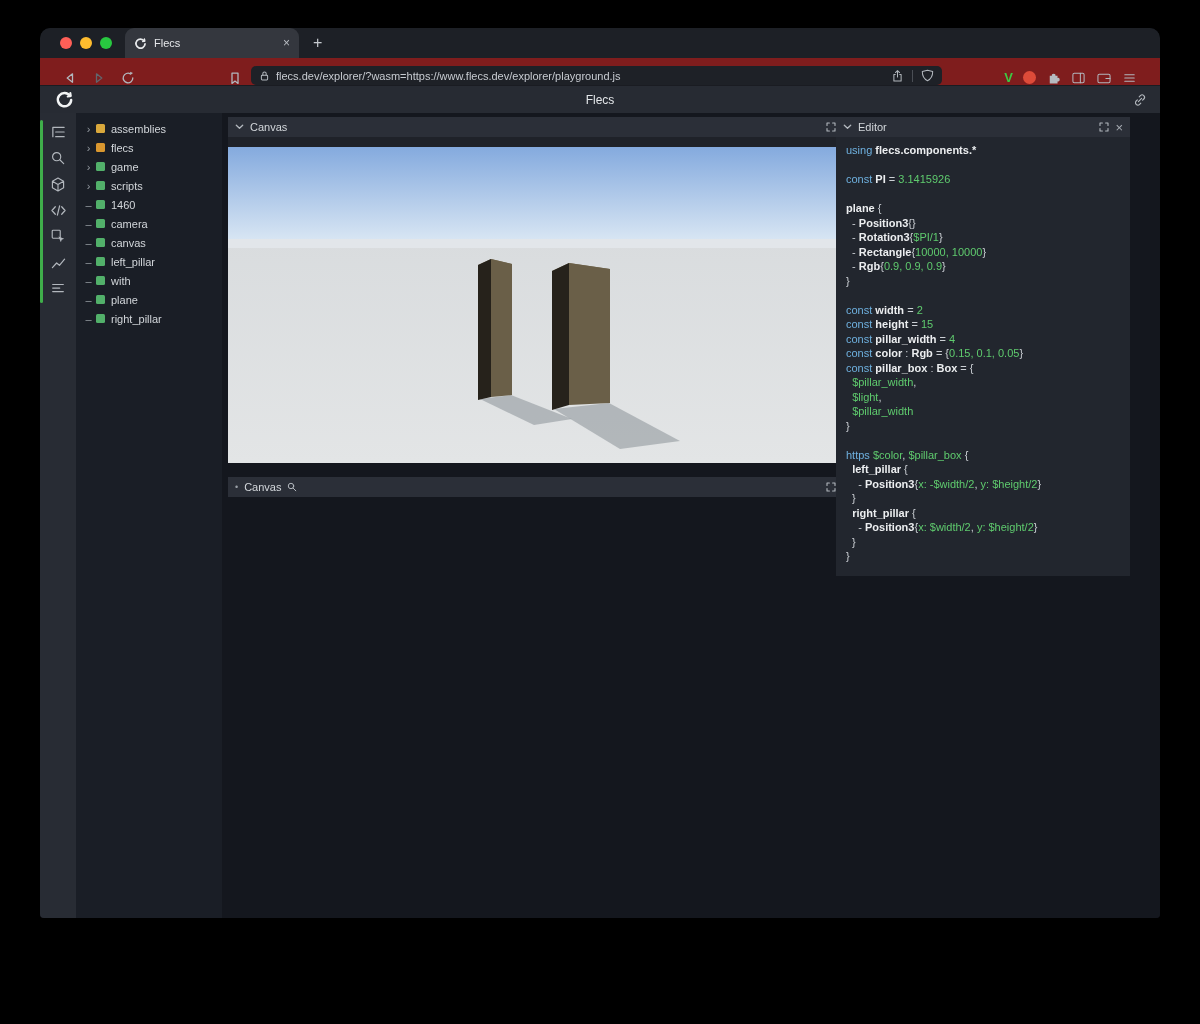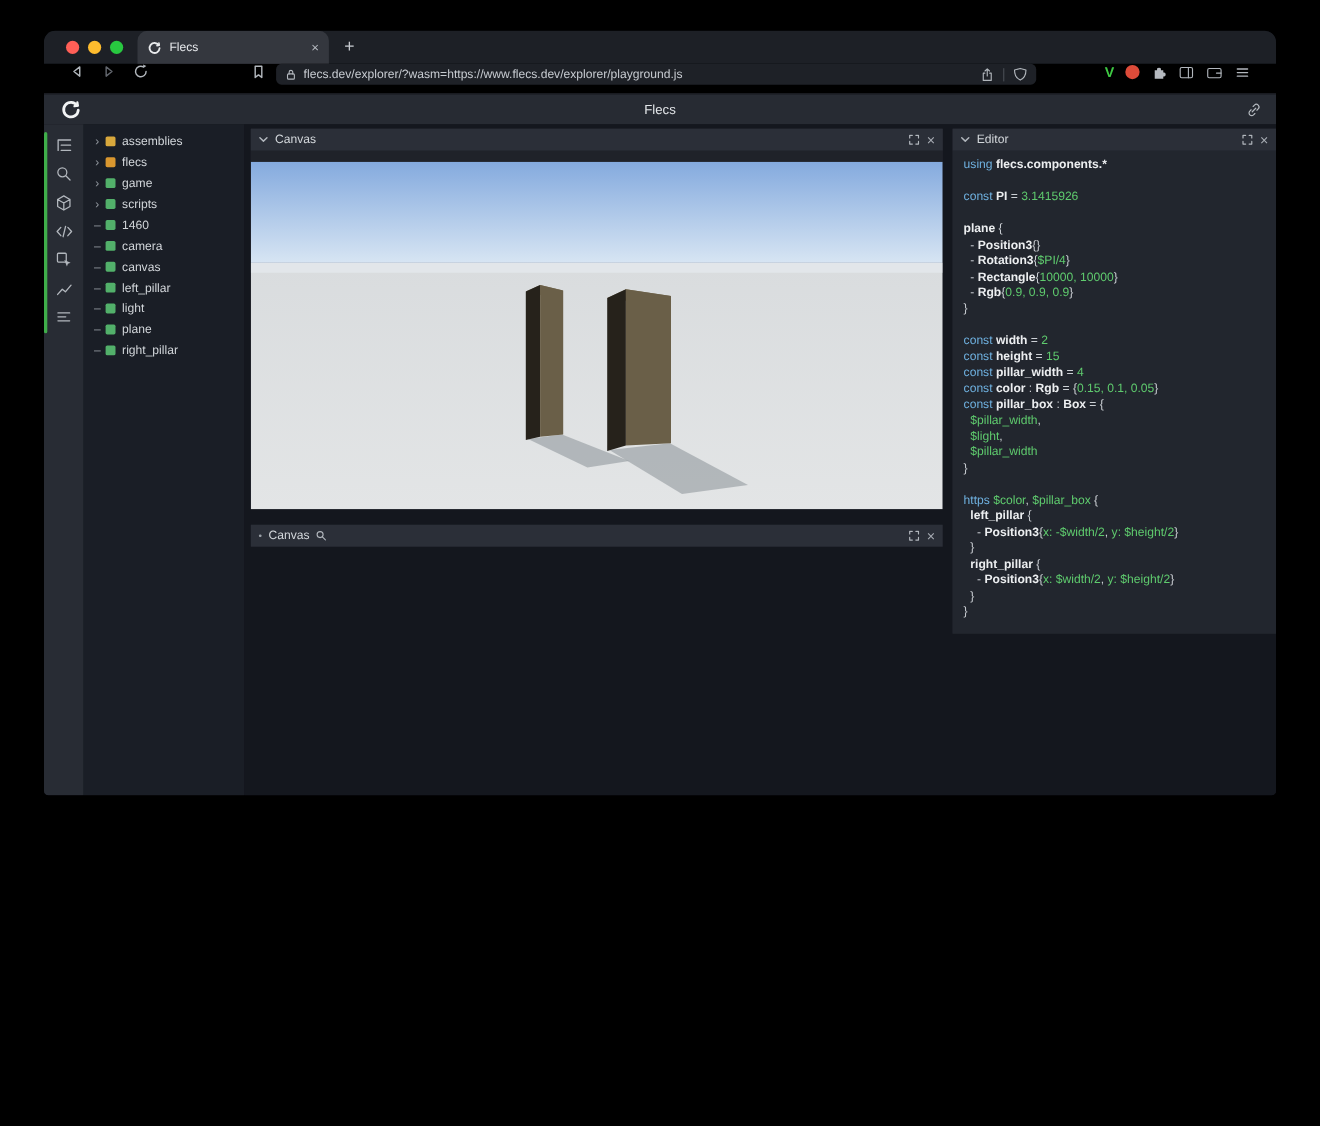--- a/index.html
+++ b/index.html
@@ -1,28 +1,28 @@
 <!DOCTYPE html>
 <html><head>
 <meta charset="utf-8">
 <style>
   *{box-sizing:border-box;margin:0;padding:0}
   html,body{width:1200px;height:1024px;background:#000;overflow:hidden;font-family:"Liberation Sans",sans-serif}
-  .window{position:absolute;left:40px;top:28px;width:1120px;height:695px;background:#14171e;border-radius:10px 10px 4px 4px;overflow:hidden}
+  .window{position:absolute;left:40px;top:28px;width:1120px;height:890px;background:#14171e;border-radius:10px 10px 4px 4px;overflow:hidden}
 
   
   .tabbar{height:30px;background:#1d2026;display:flex;align-items:center;border-radius:10px 10px 0 0}
   .lights{display:flex;gap:8px;margin-left:20px}
   .light{width:12px;height:12px;border-radius:50%}
   .tab{margin-left:13px;width:174px;height:30px;background:#34373e;border-radius:9px 9px 0 0;display:flex;align-items:center;padding:0 9px;gap:7px}
   .tab-title{font-size:11px;color:#e6e8eb;flex:1}
   .tab-close{color:#b9bdc3;font-size:12px;line-height:1}
   .newtab{margin-left:14px;color:#c6cacf;font-size:16px;line-height:1}
 
-  .toolbar{height:27px;background:#000000;display:flex;align-items:flex-start;padding:0 23px}
+  .toolbar{height:27px;background:#7f1d1d;display:flex;align-items:flex-end;padding:0 23px}
   .nav-ic{margin-right:15px;display:flex;align-items:center}
   .bookmark-ic{margin-left:78px;margin-right:9px;display:flex;align-items:center}
   .urlbar{flex:1;height:19px;background:#1e2127;border-radius:5px;display:flex;align-items:center;padding:0 8px}
   .url-text{font-size:11px;color:#c7cbd1;white-space:nowrap;overflow:hidden;flex:1;margin-left:6px}
   .bar-right{display:flex;align-items:center;gap:8px}
   .vdiv{width:1px;height:12px;background:#4a4e55}
   .ext-icons{display:flex;align-items:center;gap:10px;margin-left:62px}
   .vext{color:#3ec943;font-weight:700;font-size:13px}
   .reddot{width:13px;height:13px;border-radius:50%}
 
@@ -51,21 +51,21 @@
   .panel{position:absolute;background:#23262e}
   .phead{height:20px;background:#2b2f38;display:flex;align-items:center;padding:0 7px;gap:6px;font-size:11px;color:#d3d7db}
   .phead .sp{flex:1}
   .pico{color:#a7acb3;display:flex;align-items:center}
   .xclose{font-size:13px;line-height:1;color:#a7acb3}
   .bullet{color:#9aa0a7;font-size:9px}
 
   .canvas-panel{left:6px;top:4px;width:629px}
   .canvas-body{background:#1f2229;padding-top:10px;font-size:0}
   .search-panel{left:6px;top:364px;width:629px}
-  .editor-panel{left:644px;top:4px;width:294px}
+  .editor-panel{left:614px;top:4px;width:294px}
   .editor-body{padding:6px 10px 12px;background:#22262e}
   .code-line{font-family:Liberation Sans, sans-serif;font-size:11px;line-height:14.5px;white-space:pre}
   .tok-k{color:#6fb1e0}
   .tok-i{color:#eceef0;font-weight:700}
   .tok-n{color:#5fcb6e}
   .tok-t{color:#ccd0d5}
 </style>
 </head>
 <body>
 
@@ -258,21 +258,21 @@
             <span>canvas</span>
           </div>
           <div class="tree-row">
             <span class="tw">–</span>
             <span class="sq" style="background-color: rgb(82, 176, 106);"></span>
             <span>left_pillar</span>
           </div>
           <div class="tree-row">
             <span class="tw">–</span>
             <span class="sq" style="background-color: rgb(82, 176, 106);"></span>
-            <span>light</span>
+            <span>with</span>
           </div>
           <div class="tree-row">
             <span class="tw">–</span>
             <span class="sq" style="background-color: rgb(82, 176, 106);"></span>
             <span>plane</span>
           </div>
           <div class="tree-row">
             <span class="tw">–</span>
             <span class="sq" style="background-color: rgb(82, 176, 106);"></span>
             <span>right_pillar</span>
@@ -362,21 +362,21 @@
           <span class="xclose">×</span>
         </div>
         <div class="editor-body">
           <div>
               <div class="code-line"><span class="tok-k">using </span><span class="tok-i">flecs.components.*</span></div>
               <div class="code-line">&nbsp;</div>
               <div class="code-line"><span class="tok-k">const </span><span class="tok-i">PI</span><span class="tok-t"> = </span><span class="tok-n">3.1415926</span></div>
               <div class="code-line">&nbsp;</div>
               <div class="code-line"><span class="tok-i">plane</span><span class="tok-t"> {</span></div>
               <div class="code-line"><span class="tok-t">  - </span><span class="tok-i">Position3</span><span class="tok-t">{}</span></div>
-              <div class="code-line"><span class="tok-t">  - </span><span class="tok-i">Rotation3</span><span class="tok-t">{</span><span class="tok-n">$PI/4</span><span class="tok-t">}</span></div>
+              <div class="code-line"><span class="tok-t">  - </span><span class="tok-i">Rotation3</span><span class="tok-t">{</span><span class="tok-n">$PI/1</span><span class="tok-t">}</span></div>
               <div class="code-line"><span class="tok-t">  - </span><span class="tok-i">Rectangle</span><span class="tok-t">{</span><span class="tok-n">10000, 10000</span><span class="tok-t">}</span></div>
               <div class="code-line"><span class="tok-t">  - </span><span class="tok-i">Rgb</span><span class="tok-t">{</span><span class="tok-n">0.9, 0.9, 0.9</span><span class="tok-t">}</span></div>
               <div class="code-line"><span class="tok-t">}</span></div>
               <div class="code-line">&nbsp;</div>
               <div class="code-line"><span class="tok-k">const </span><span class="tok-i">width</span><span class="tok-t"> = </span><span class="tok-n">2</span></div>
               <div class="code-line"><span class="tok-k">const </span><span class="tok-i">height</span><span class="tok-t"> = </span><span class="tok-n">15</span></div>
               <div class="code-line"><span class="tok-k">const </span><span class="tok-i">pillar_width</span><span class="tok-t"> = </span><span class="tok-n">4</span></div>
               <div class="code-line"><span class="tok-k">const </span><span class="tok-i">color</span><span class="tok-t"> : </span><span class="tok-i">Rgb</span><span class="tok-t"> = {</span><span class="tok-n">0.15, 0.1, 0.05</span><span class="tok-t">}</span></div>
               <div class="code-line"><span class="tok-k">const </span><span class="tok-i">pillar_box</span><span class="tok-t"> : </span><span class="tok-i">Box</span><span class="tok-t"> = {</span></div>
               <div class="code-line"><span class="tok-t">  </span><span class="tok-n">$pillar_width</span><span class="tok-t">,</span></div>

